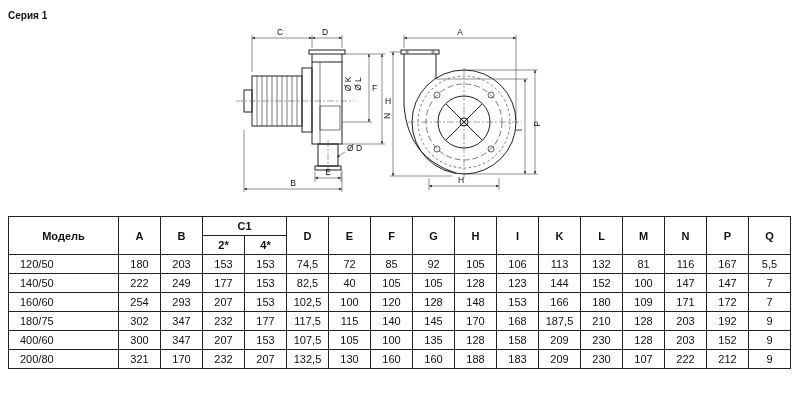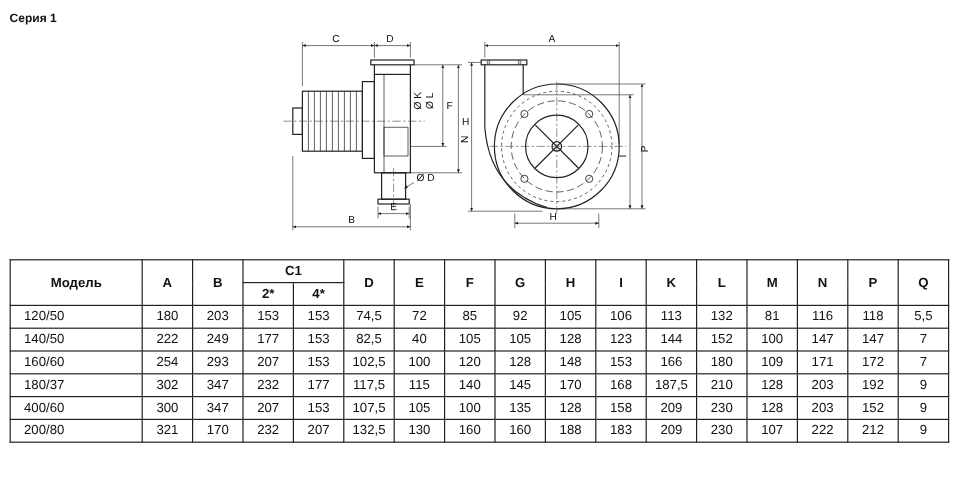--- a/index.html
+++ b/index.html
@@ -205,21 +205,21 @@
           <td>74,5</td>
           <td>72</td>
           <td>85</td>
           <td>92</td>
           <td>105</td>
           <td>106</td>
           <td>113</td>
           <td>132</td>
           <td>81</td>
           <td>116</td>
-          <td>118</td>
+          <td>167</td>
           <td>5,5</td>
         </tr>
         <tr>
           <td class="model-cell">140/50</td>
           <td>222</td>
           <td>249</td>
           <td>177</td>
           <td>153</td>
           <td>82,5</td>
           <td>40</td>
@@ -247,21 +247,21 @@
           <td>148</td>
           <td>153</td>
           <td>166</td>
           <td>180</td>
           <td>109</td>
           <td>171</td>
           <td>172</td>
           <td>7</td>
         </tr>
         <tr>
-          <td class="model-cell">180/37</td>
+          <td class="model-cell">180/75</td>
           <td>302</td>
           <td>347</td>
           <td>232</td>
           <td>177</td>
           <td>117,5</td>
           <td>115</td>
           <td>140</td>
           <td>145</td>
           <td>170</td>
           <td>168</td>

